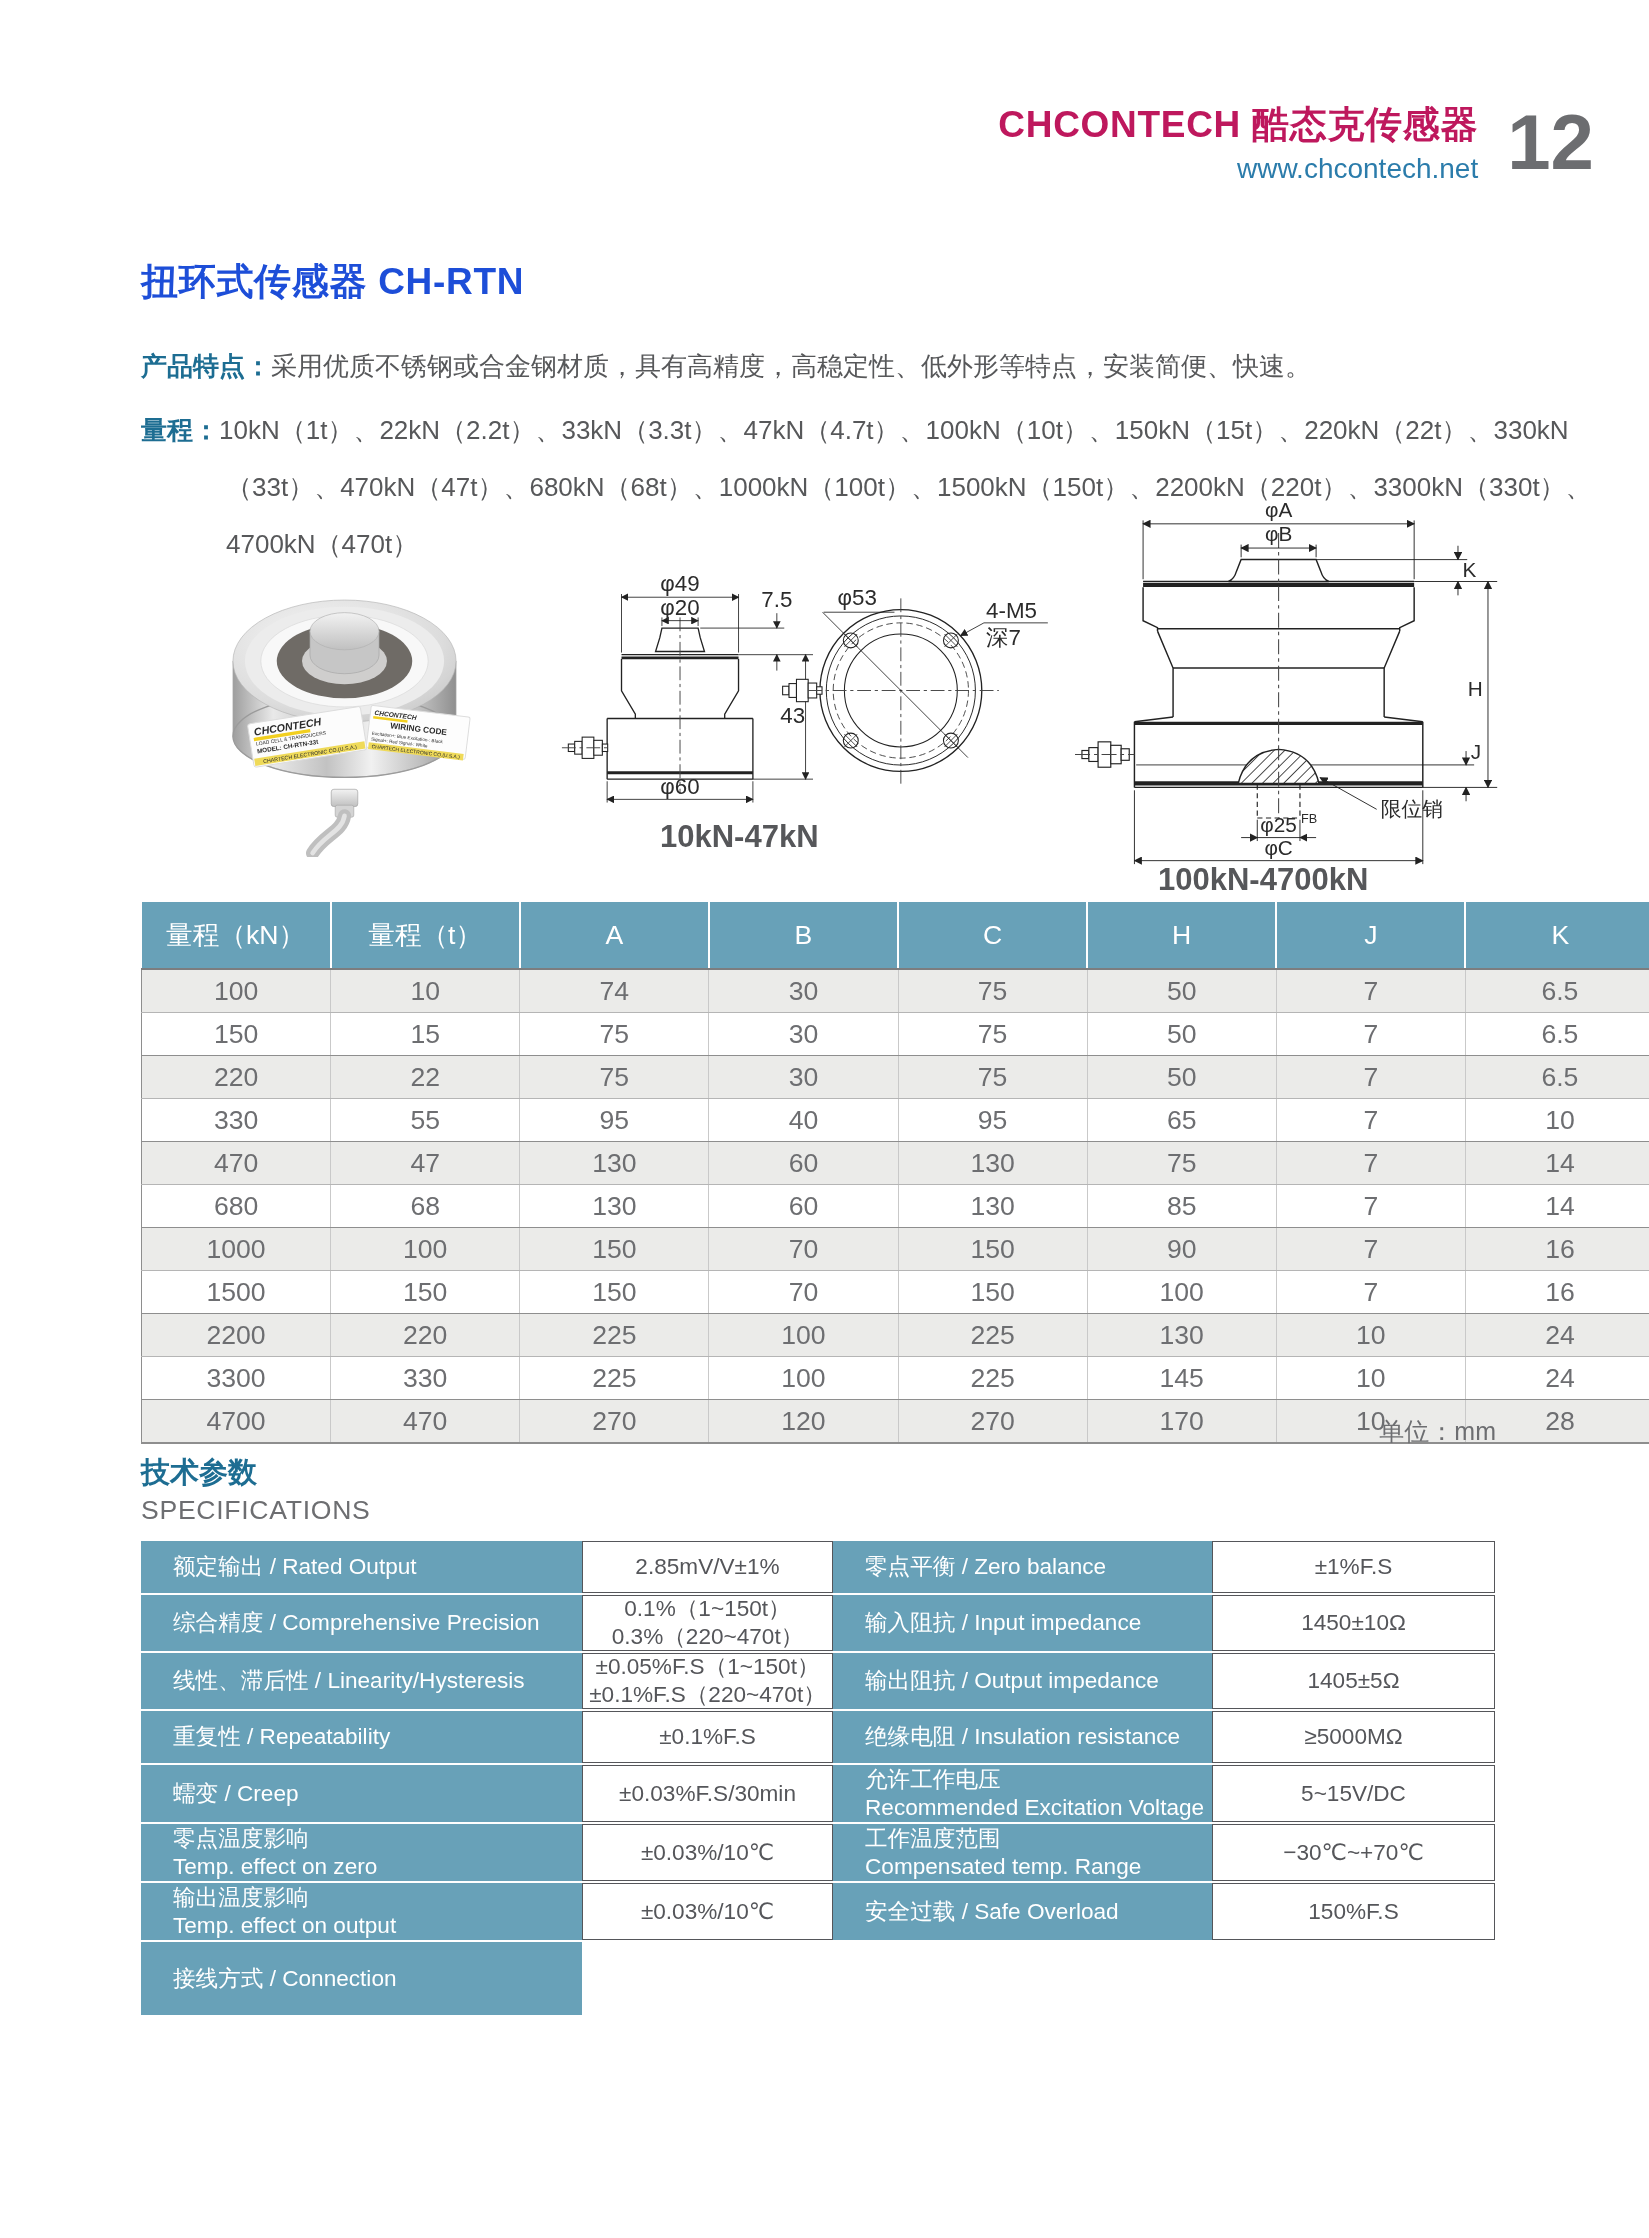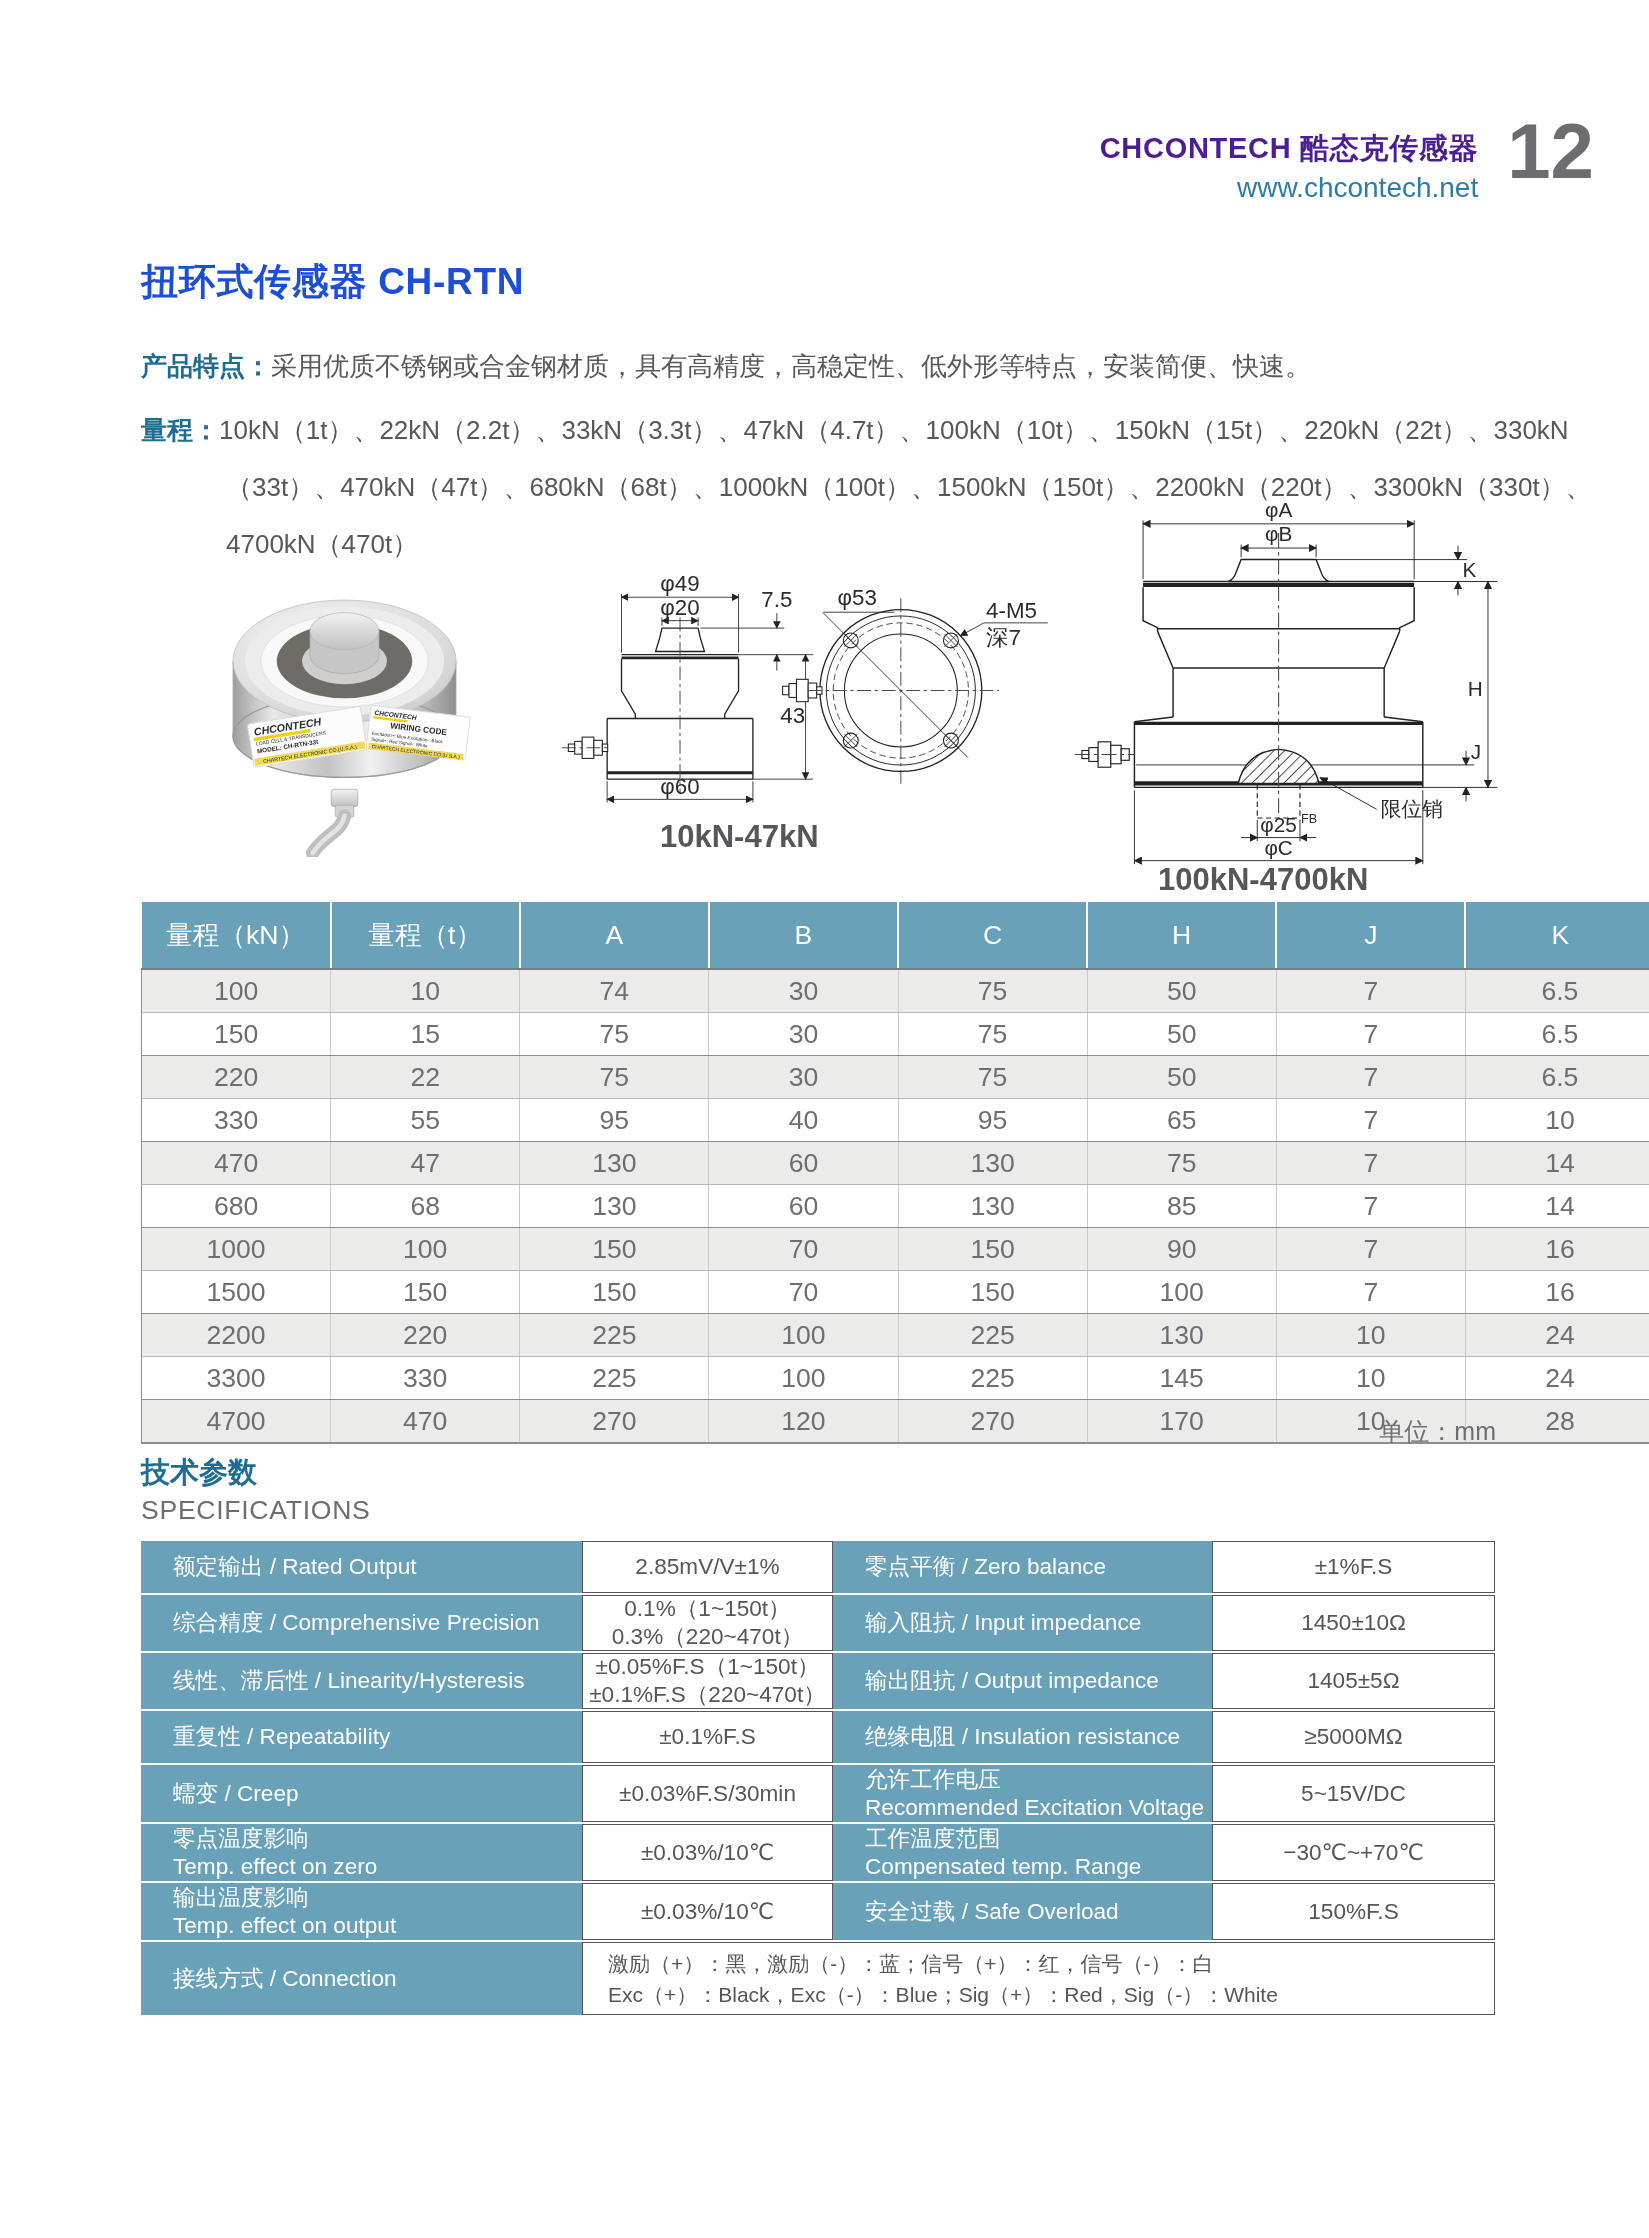--- a/index.html
+++ b/index.html
@@ -2,21 +2,21 @@
 <html style="font-size:10.6px"><head>
 <meta charset="utf-8">
 <style>
   html,body{margin:0;padding:0;background:#ffffff;}
   .page{position:relative;width:1650px;height:2239px;background:#fff;overflow:hidden;
         font-family:"Liberation Sans","DejaVu Sans",sans-serif;color:#57585a;}
 
   
   .hdr{position:absolute;top:100px;right:56px;display:flex;align-items:center;}
   .hdr-meta{text-align:right;}
-  .hdr-brand{font-size:29px;font-weight:bold;color:#4c1d95;letter-spacing:0.7px;margin-top:29px;}
+  .hdr-brand{font-size:37px;font-weight:bold;color:#be185d;letter-spacing:0.7px;}
   .hdr-site{font-size:28px;color:#2b7cab;margin-top:2.7px;}
   .hdr-num{font-size:78px;font-weight:bold;color:#6c6d70;line-height:0.84;margin-left:29px;}
 
   
   .title{position:absolute;left:141px;top:257px;font-size:37px;font-weight:bold;color:#1d4ed8;letter-spacing:0.7px;}
   .features{position:absolute;left:141px;top:348px;width:1370px;font-size:26px;line-height:37px;}
   .lbl-accent{font-weight:bold;color:#1d6d92;}
   .range{position:absolute;left:141px;top:402px;width:1376px;font-size:26px;}
   .range .line{line-height:57px;white-space:nowrap;}
   .range .indent{padding-left:85px;}
@@ -542,20 +542,16 @@
     <div class="sl">
         <div>安全过载 / Safe Overload</div>
       </div>
     <div class="sv2">
         <div>150%F.S</div>
       </div>
 
     <div class="sl">
         <div>接线方式 / Connection</div>
       </div>
-    <div class="sv2 conn-val">
-      <div>激励（+）：黑，激励（-）：蓝；信号（+）：红，信号（-）：白</div>
-      <div>Exc（+）：Black，Exc（-）：Blue；Sig（+）：Red，Sig（-）：White</div>
-    </div>
   </div>
 
 </div>
 
 
 </body></html>

